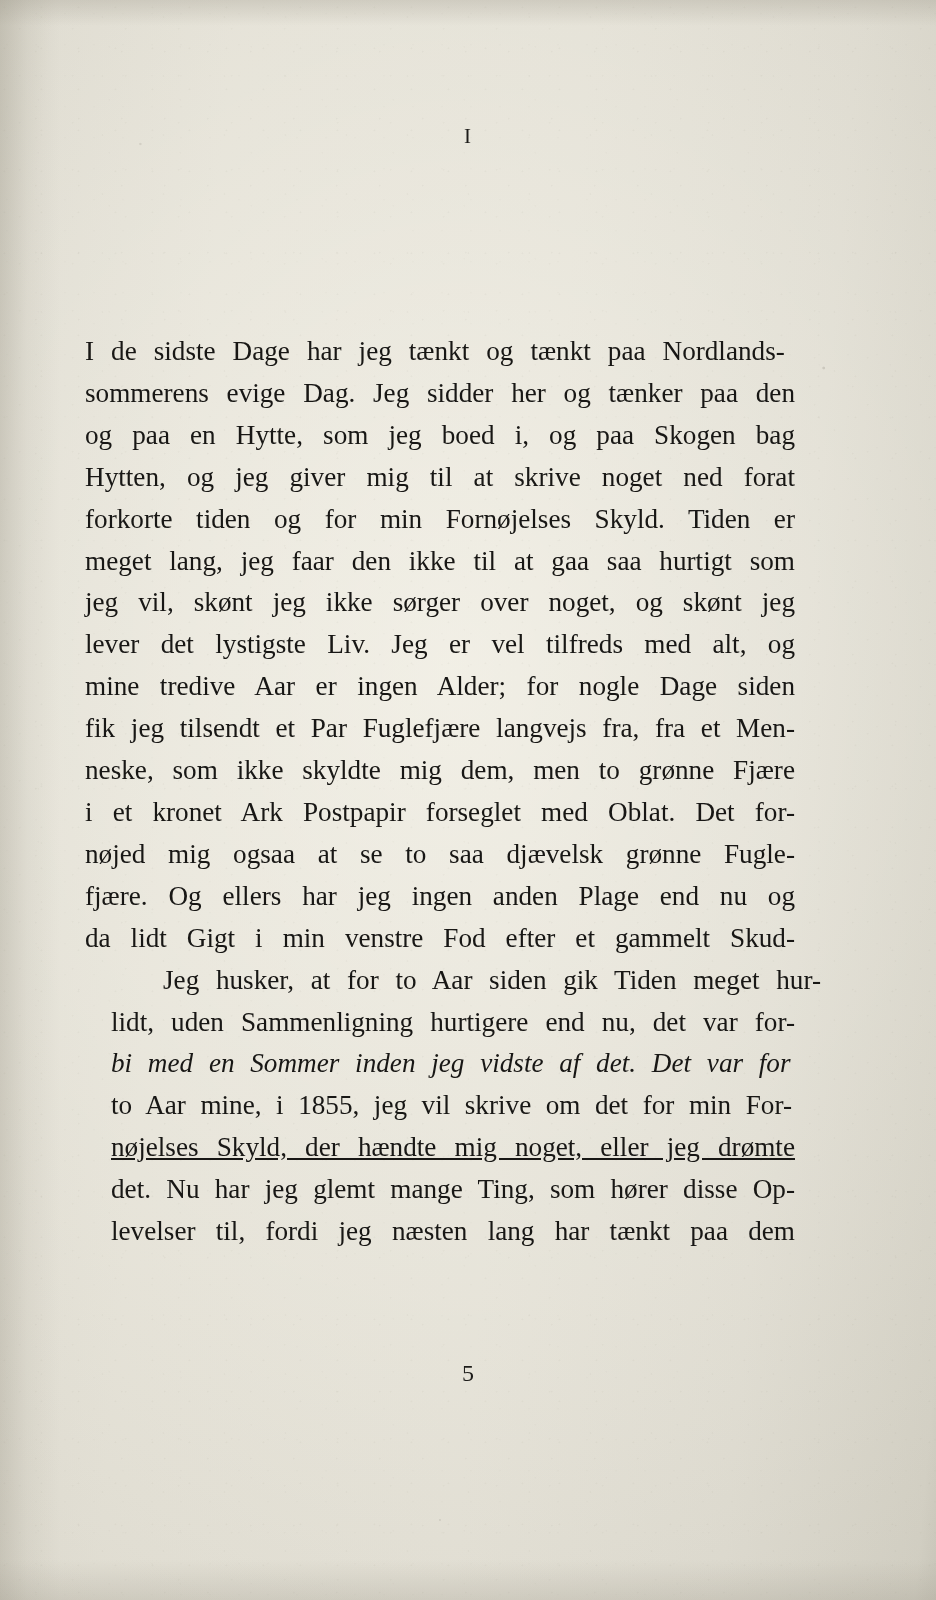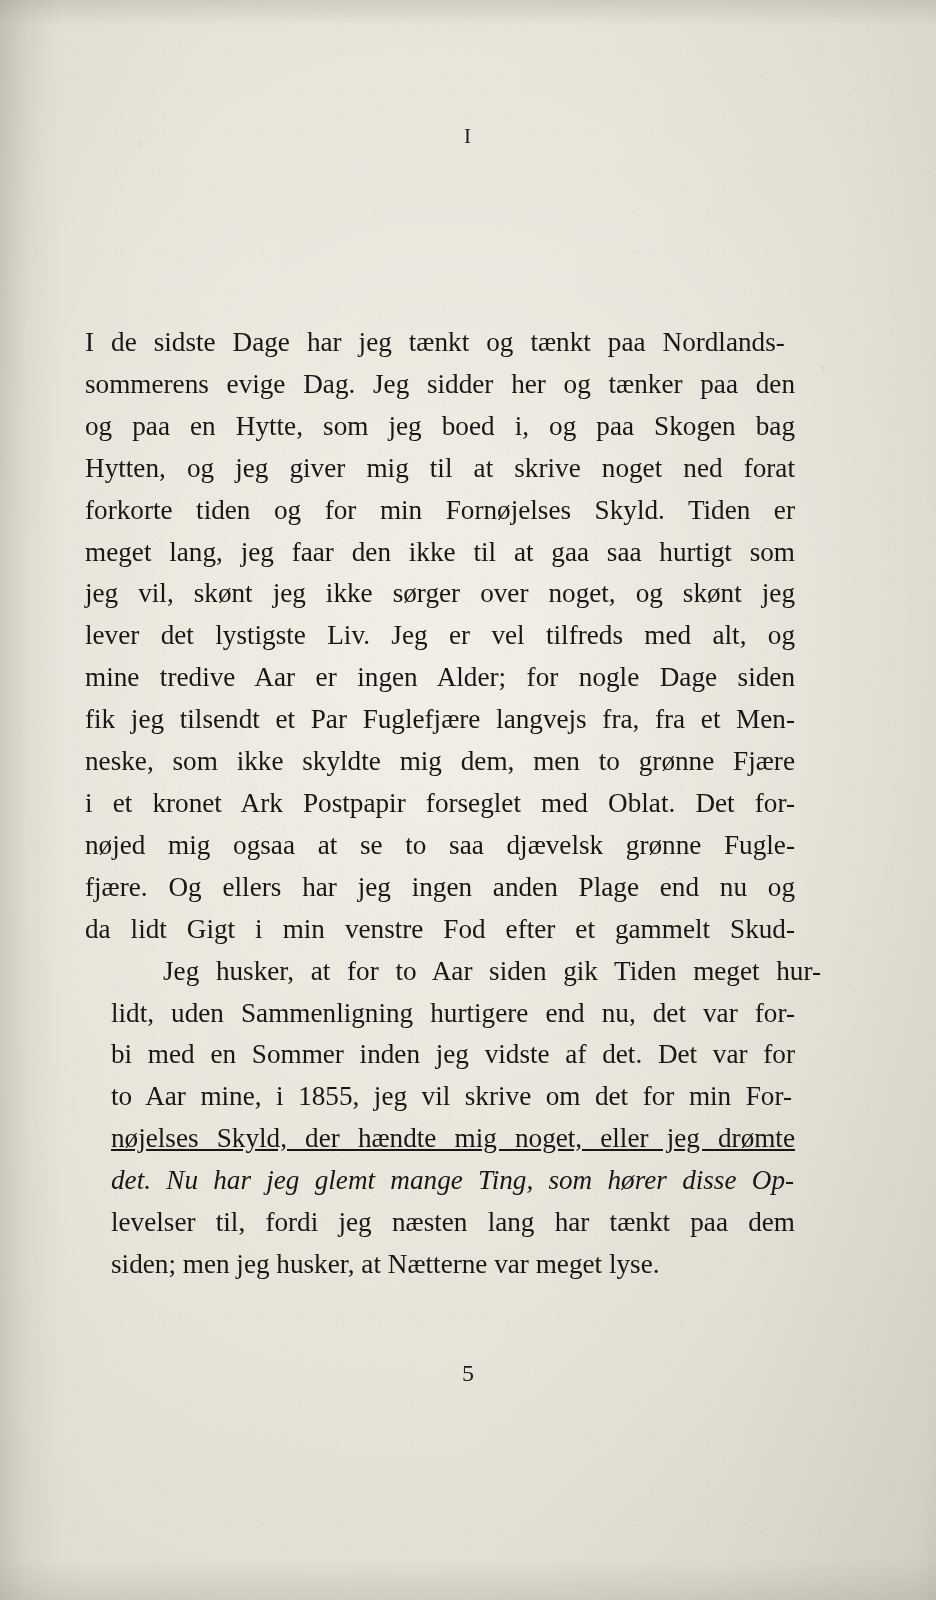--- a/index.html
+++ b/index.html
@@ -81,21 +81,21 @@
     width: 936px;
     text-align: center;
     font-size: 21px;
     letter-spacing: 1px;
     color: #1d1c1a;
     font-family: "Liberation Serif", serif;
   }
 
   .textblock {
     position: absolute;
-    top: 322px;
+    top: 331px;
     left: 85px;
     width: 710px;
     color: #181715;
     font-size: 27.2px;
     line-height: 41.9px;
     text-align: justify;
     text-justify: inter-word;
     font-family: "Liberation Serif", serif;
     -webkit-font-smoothing: antialiased;
   }
@@ -153,25 +153,24 @@
       <span class="line" style="display: inline-block; margin-left: 0px; width: 710px; word-spacing: 12.0191px;">neske, som ikke skyldte mig dem, men to grønne Fjære</span>
       <span class="line" style="display: inline-block; margin-left: 0px; width: 710px; word-spacing: 13.3455px;">i et kronet Ark Postpapir forseglet med Oblat. Det for-</span>
       <span class="line" style="display: inline-block; margin-left: 0px; width: 710px; word-spacing: 15.8819px;">nøjed mig ogsaa at se to saa djævelsk grønne Fugle-</span>
       <span class="line" style="display: inline-block; margin-left: 0px; width: 710px; word-spacing: 13.9984px;">fjære. Og ellers har jeg ingen anden Plage end nu og</span>
       <span class="line" style="display: inline-block; margin-left: 0px; width: 710px; word-spacing: 13.1609px;">da lidt Gigt i min venstre Fod efter et gammelt Skud-</span>
     </p>
 
     <p class="para indented">
       <span class="line" style="display: inline-block; margin-left: 26px; width: 684px; word-spacing: 9.85938px;">Jeg husker, at for to Aar siden gik Tiden meget hur-</span>
       <span class="line" style="display: inline-block; margin-left: 0px; width: 710px; word-spacing: 10.2539px;">lidt, uden Sammenligning hurtigere end nu, det var for-</span>
-      <span class="line" style="display: inline-block; margin-left: 0px; width: 710px; word-spacing: 8.92045px;">bi med en Sommer inden jeg vidste af det. Det var for</span>
+      <span class="line" style="display: inline-block; margin-left: 0px; width: 710px; word-spacing: 8.92045px; font-style: italic;">bi med en Sommer inden jeg vidste af det. Det var for</span>
       <span class="line" style="display: inline-block; margin-left: 0px; width: 710px; word-spacing: 7.71094px;">to Aar mine, i 1855, jeg vil skrive om det for min For-</span>
       <span class="line" style="display: inline-block; margin-left: 0px; width: 710px; word-spacing: 11.3145px; text-decoration: underline;">nøjelses Skyld, der hændte mig noget, eller jeg drømte</span>
-      <span class="line" style="display: inline-block; margin-left: 0px; width: 710px; word-spacing: 8.44375px; font-style: italic;">det. Nu har jeg glemt mange Ting, som hører disse Op-</span>
+      <span class="line" style="display: inline-block; margin-left: 0px; width: 710px; word-spacing: 8.44375px;">det. Nu har jeg glemt mange Ting, som hører disse Op-</span>
       <span class="line" style="display: inline-block; margin-left: 0px; width: 710px; word-spacing: 13.4167px;">levelser til, fordi jeg næsten lang har tænkt paa dem</span>
-      <span class="line last-line" style="display: block; margin-left: 0px;">siden; men jeg husker, at Nætterne var meget lyse.</span>
     </p>
 
   </div>
 
   <div class="page-number">5</div>
 
 </div>
 
 </body></html>

